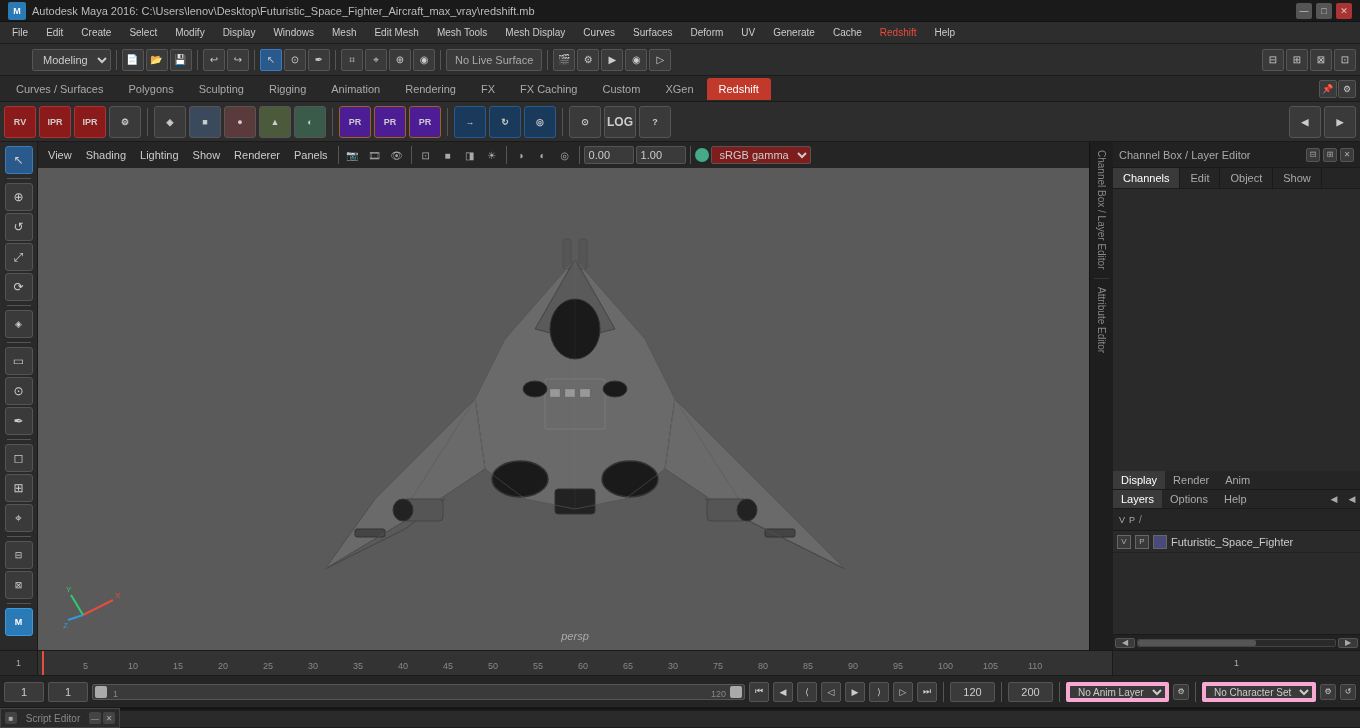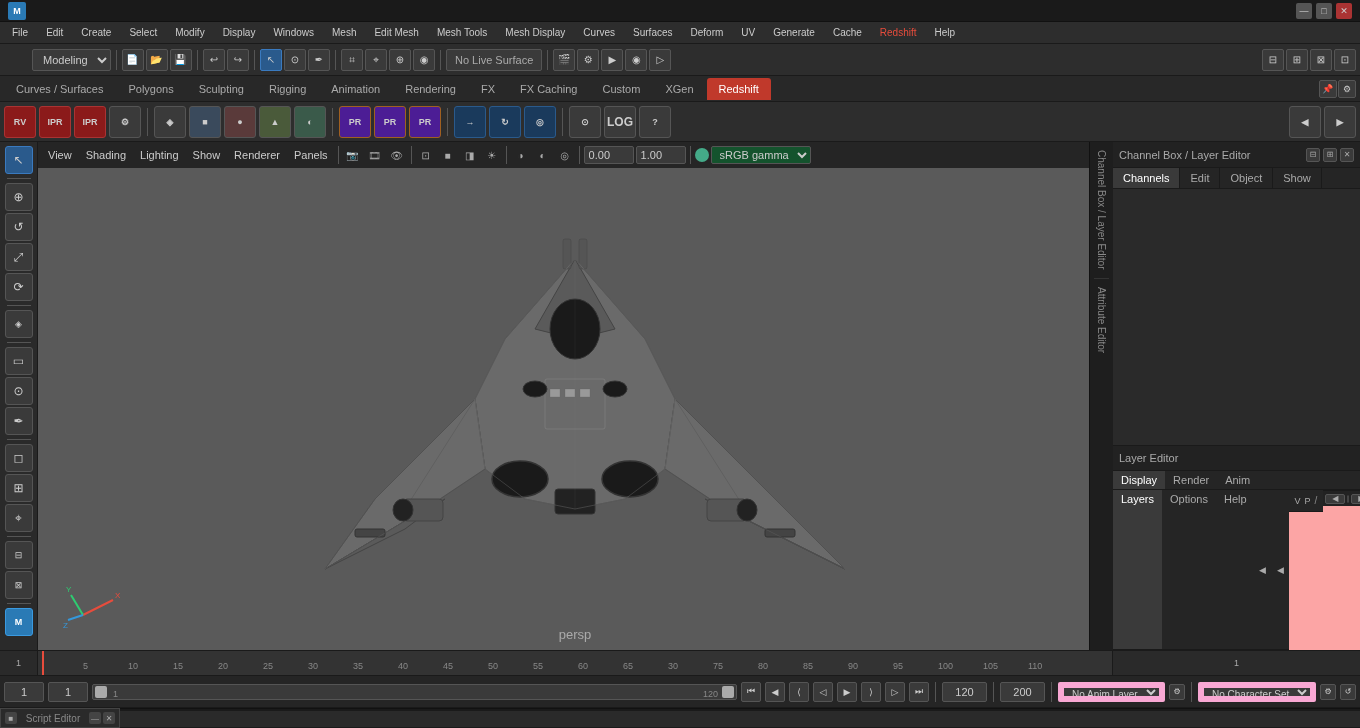--- a/index.html
+++ b/index.html
@@ -262,21 +262,21 @@
       background: #3a3a3a;
       border: 1px solid #555;
       color: #ccc;
       padding: 1px 4px;
       font-size: 11px;
       width: 50px;
       height: 18px;
       border-radius: 2px;
     }
     .vp-gamma-select {
-      background: #14532d;
+      background: #7f1d1d;
       border: 1px solid #555;
       color: #ccc;
       font-size: 11px;
       height: 18px;
       padding: 0 4px;
       border-radius: 2px;
     }
 
     
     #viewport-canvas {
@@ -349,21 +349,21 @@
       align-items: center;
       justify-content: space-between;
       padding: 0 6px;
       border-top: 1px solid #1a1a1a;
       border-bottom: 1px solid #1a1a1a;
     }
     #layer-section {
       height: 160px;
       background: #fca5a5;
       display: flex;
-      flex-direction: row;
+      flex-direction: column;
     }
     #layer-tabs {
       display: flex;
       border-bottom: 1px solid #1a1a1a;
       background: #252525;
     }
     .layer-tab {
       padding: 3px 8px;
       font-size: 11px;
       color: #aaa;
@@ -494,21 +494,21 @@
       position: absolute;
       top: 1px;
       width: 12px;
       height: 12px;
       background: #aaa;
       border-radius: 2px;
       cursor: pointer;
     }
     .bc-dropdown {
       background: #3a3a3a;
-      border: 6px solid #f9a8d4;
+      border: 4px solid #f9a8d4;
       color: #ccc;
       font-size: 10px;
       height: 20px;
       padding: 0 4px;
       border-radius: 2px;
       cursor: pointer;
     }
     .sb-mel-label {
       font-size: 11px;
       color: #aaa;
@@ -528,22 +528,23 @@
       height: 16px;
     }
 
     
     #vp-label-persp {
       position: absolute;
       bottom: 8px;
       left: 50%;
       transform: translateX(-50%);
       color: #aaa;
-      font-size: 13px;
+      font-size: 11px;
       pointer-events: none;
+      font-style: italic;
     }
 
     
     #app-container {
       width: 1360px;
       height: 728px;
       display: flex;
       flex-direction: column;
       overflow: hidden;
     }
@@ -600,20 +601,21 @@
 </head>
 <body>
 
 <div id="app-container">
 
   <div id="title-bar">
     <div class="title-left">
       <div class="title-logo">
         <span>M</span>
       </div>
+      <span>Autodesk Maya 2016: C:\Users\lenov\Desktop\Futuristic_Space_Fighter_Aircraft_max_vray\redshift.mb</span>
     </div>
     <div class="win-controls">
       <div class="win-btn">—</div>
       <div class="win-btn">□</div>
       <div class="win-btn close">✕</div>
     </div>
   </div>
 
   <div id="menu-bar">
     <div class="menu-item">File</div>
@@ -859,23 +861,20 @@
 
       <div id="channel-tabs">
         <div class="ch-tab active">Channels</div>
         <div class="ch-tab">Edit</div>
         <div class="ch-tab">Object</div>
         <div class="ch-tab">Show</div>
       </div>
 
       <div id="channel-area" style="flex:1;"></div>
 
-      <div id="layer-editor-divider">
-        <span style="font-size:11px;color:#aaa;">Layer Editor</span>
-      </div>
 
       <div style="display:flex;background:#252525;border-bottom:1px solid #1a1a1a;">
         <div class="layer-tab active">Display</div>
         <div class="layer-tab">Render</div>
         <div class="layer-tab">Anim</div>
       </div>
 
       <div id="layer-section">
         <div id="layer-tabs">
           <div class="layer-tab active">Layers</div>

